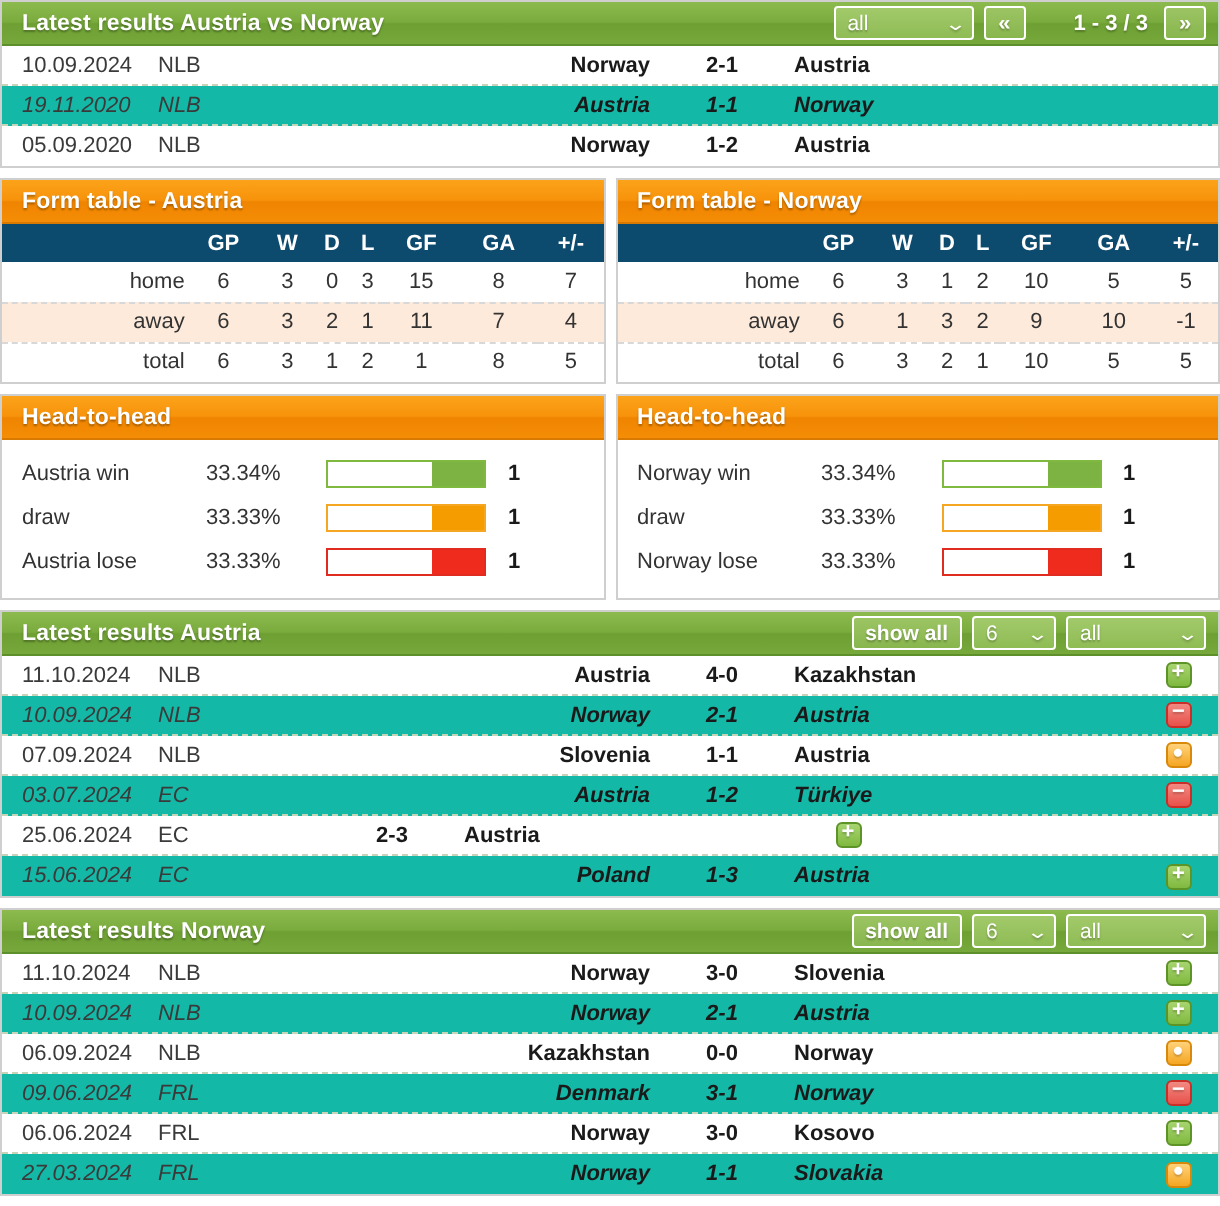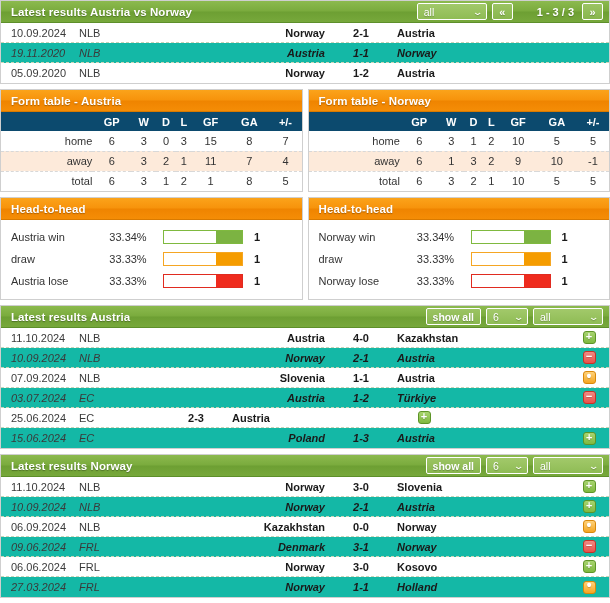--- a/index.html
+++ b/index.html
@@ -112,21 +112,21 @@
     border-bottom: 1px dashed #d8d8d8; padding: 0;
   }
   .ftbl tbody td.lbl { text-align: right; padding-left: 10px; }
   .ftbl tbody tr.hl td { background: #fdeada; }
   .ftbl tbody tr:last-child td { border-bottom: none; }
 
   
   .h2h { padding: 6px 0 7px 0; }
   .h2h-row { display: flex; align-items: center; height: 22px; font-size: 11px; color: #333; }
   .h2h-name { width: 102px; padding-left: 10px; }
-  .h2h-pct  { width: 60px; text-align: center; padding-right: 10px; }
+  .h2h-pct  { width: 60px; text-align: left; padding-right: 10px; }
   .bar { width: 80px; height: 14px; position: relative; background: #ffffff; }
   .bar i { position: absolute; top: 0; right: 0; height: 100%; display: block; }
   .bar.g  { border: 1px solid #7fb93f; } .bar.g i  { background: #7cb342; }
   .bar.o  { border: 1px solid #f5a623; } .bar.o i  { background: #f59c00; }
   .bar.r  { border: 1px solid #e02b20; } .bar.r i  { background: #ef2b1e; }
   .h2h-cnt { padding-left: 11px; font-weight: bold; color: #1a1a1a; font-size: 11px; }
 
   .gap { height: 5px; }
 </style>
 </head>
@@ -517,21 +517,21 @@
             <div class="badge win">
               <span>+</span>
             </div>
           </div>
         </div>
         <div class="mrow alt">
           <div class="c-date">27.03.2024</div>
           <div class="c-comp">FRL</div>
           <div class="c-home">Norway</div>
           <div class="c-score">1-1</div>
-          <div class="c-away">Holland</div>
+          <div class="c-away">Slovakia</div>
           <div class="c-icon">
             <div class="badge draw">
               <span>•</span>
             </div>
           </div>
         </div>
       </div>
   </div>
 
 </div>

